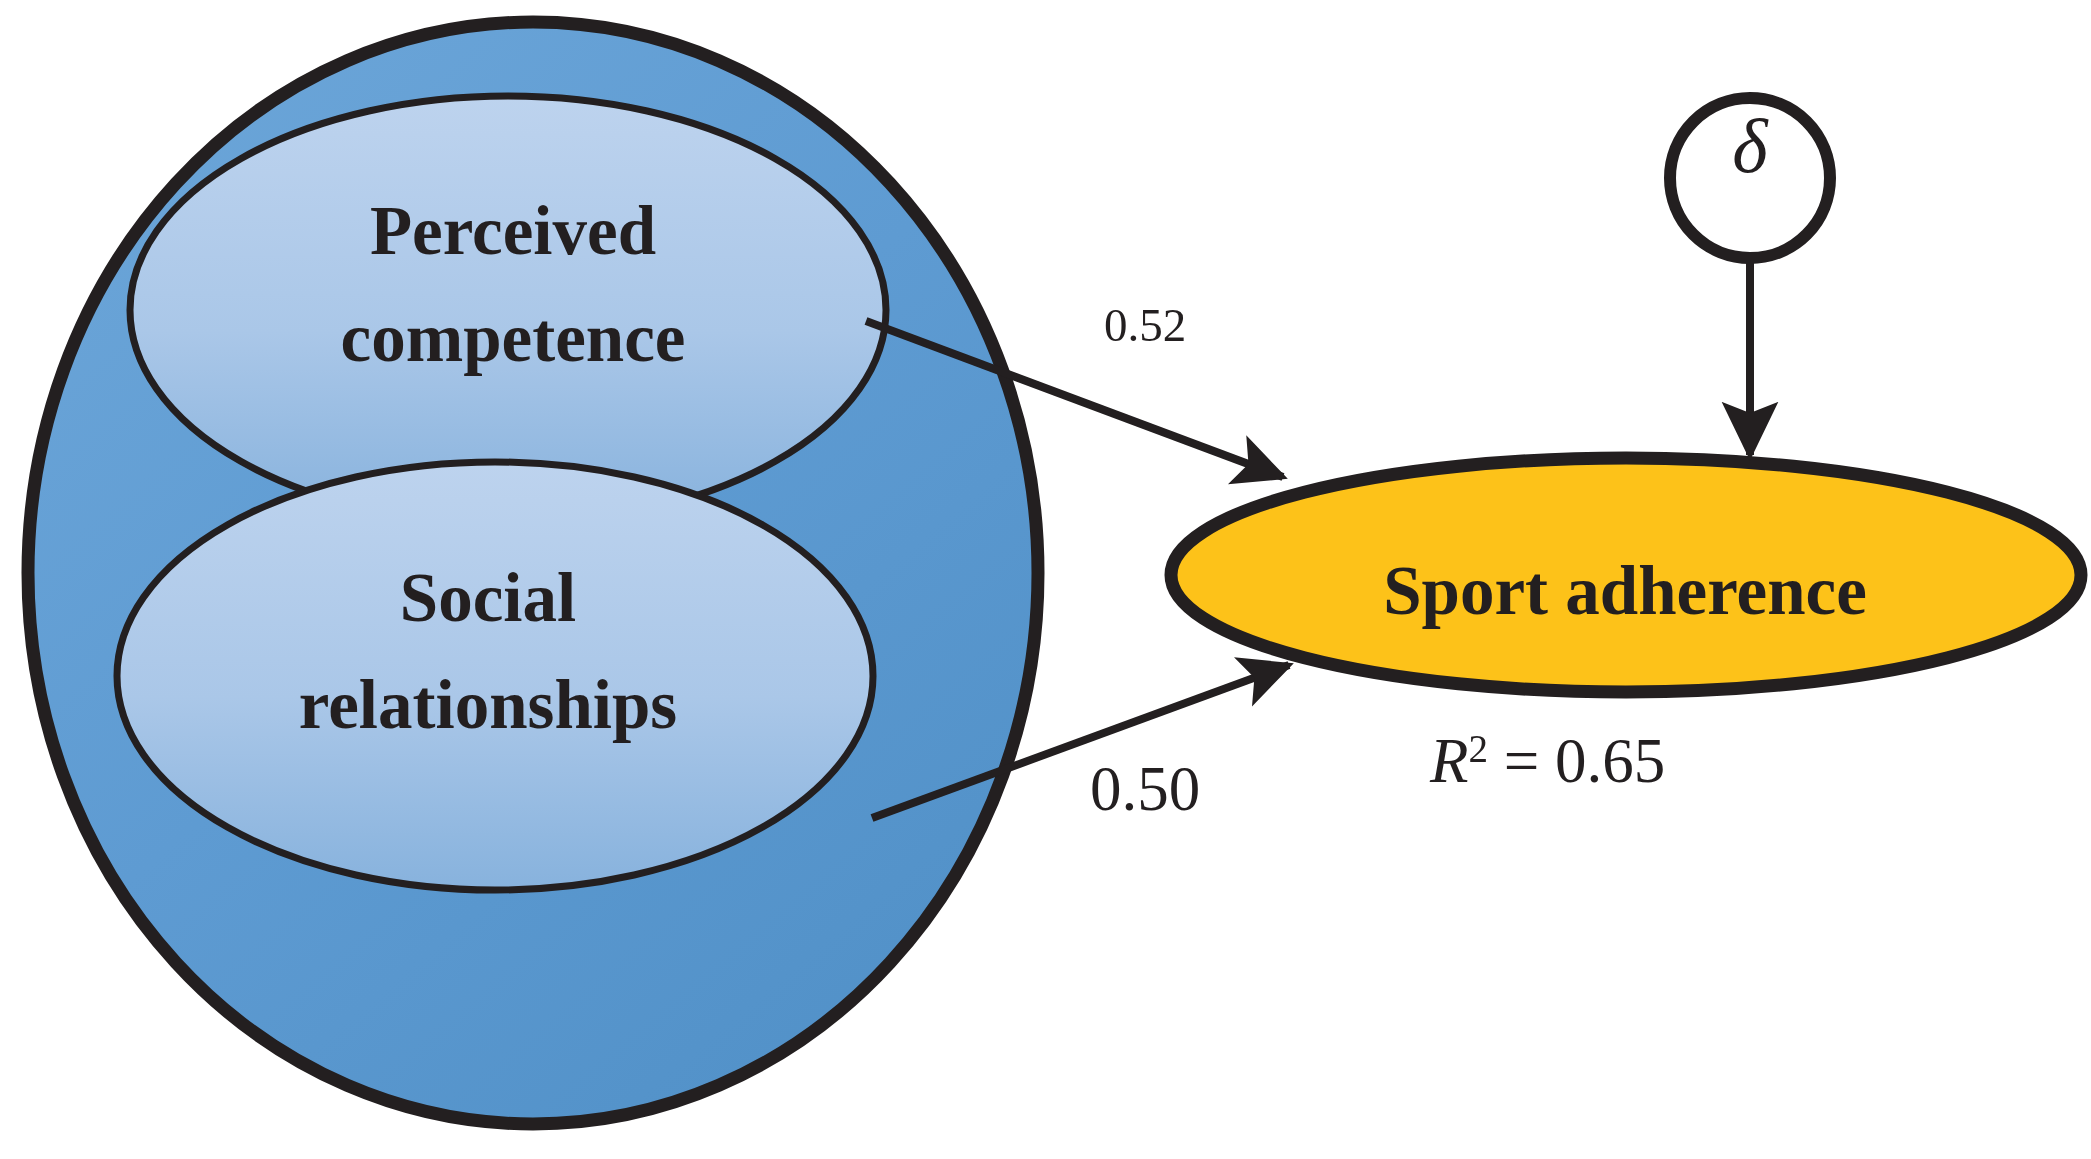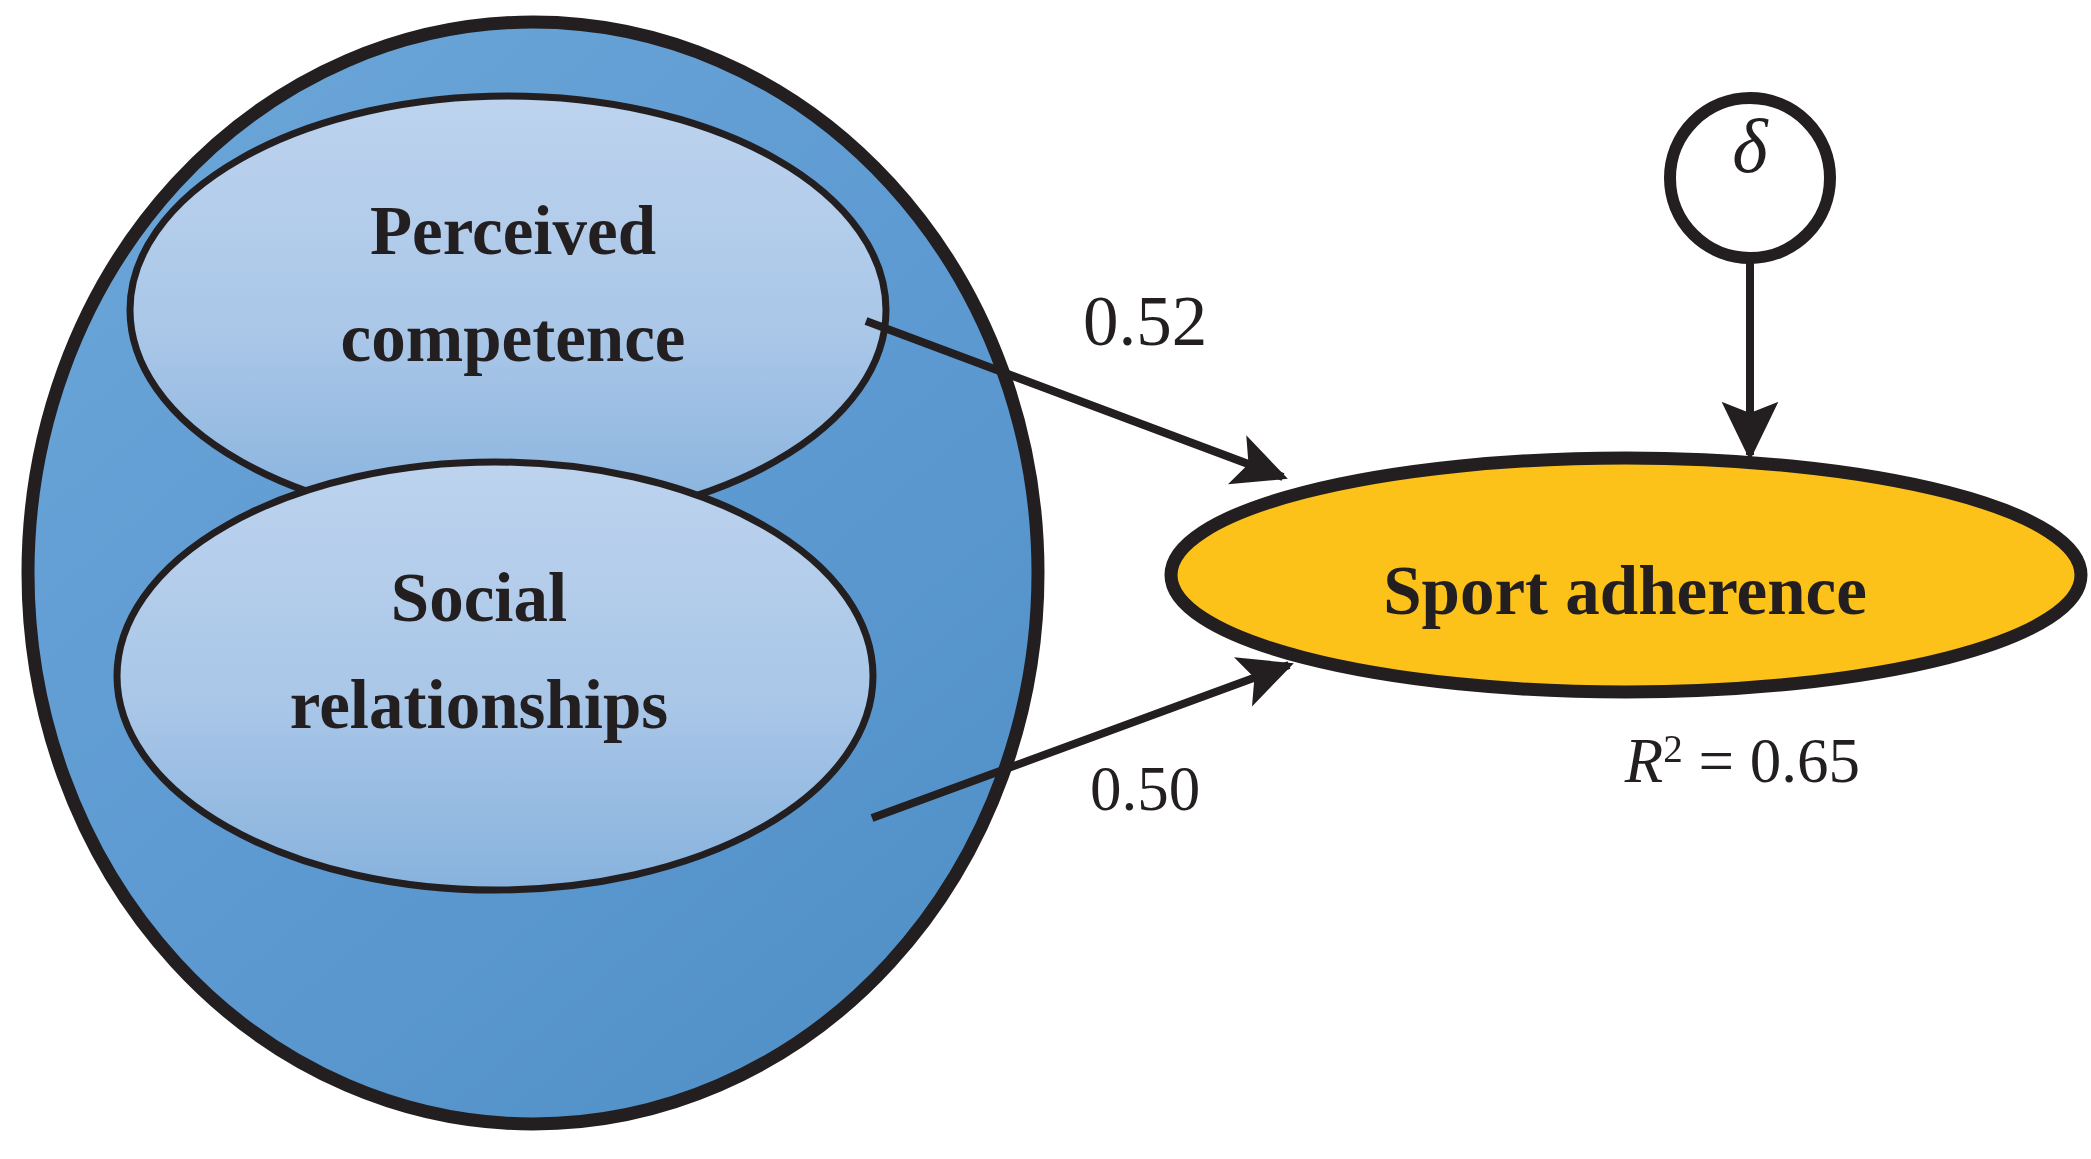--- a/index.html
+++ b/index.html
@@ -51,21 +51,21 @@
   }
 
   
   #label-perceived-competence {
     left: 133px;
     top: 178px;
     width: 760px;
     font-size: 69px;
   }
   #label-social-relationships {
-    left: 99px;
+    left: 108px;
     top: 545px;
     width: 760px;
     font-size: 69px;
   }
   #label-bpns {
     left: 38px;
     top: 386px;
     width: 260px;
     font-size: 63px;
     text-align: left;
@@ -77,37 +77,37 @@
     font-size: 69px;
   }
   #label-delta {
     left: 1690px;
     top: 103px;
     width: 120px;
     font-size: 76px;
   }
   #label-coef-052 {
     left: 1050px;
-    top: 281px;
+    top: 298px;
     width: 190px;
-    font-size: 71px;
+    font-size: 47px;
   }
   #label-coef-036 {
     left: 1050px;
     top: 753px;
     width: 190px;
     font-size: 63px;
   }
   #label-r-squared {
     left: 1430px;
     top: 725px;
     width: 430px;
     font-size: 63px;
     font-style: italic;
-    text-align: right;
+    text-align: left;
   }
   #label-r-squared .rsq-num,
   #label-r-squared .rsq-eq {
     font-style: normal;
   }
   #label-r-squared sup {
     font-size: 0.62em;
     font-style: normal;
     vertical-align: 0.52em;
   }

